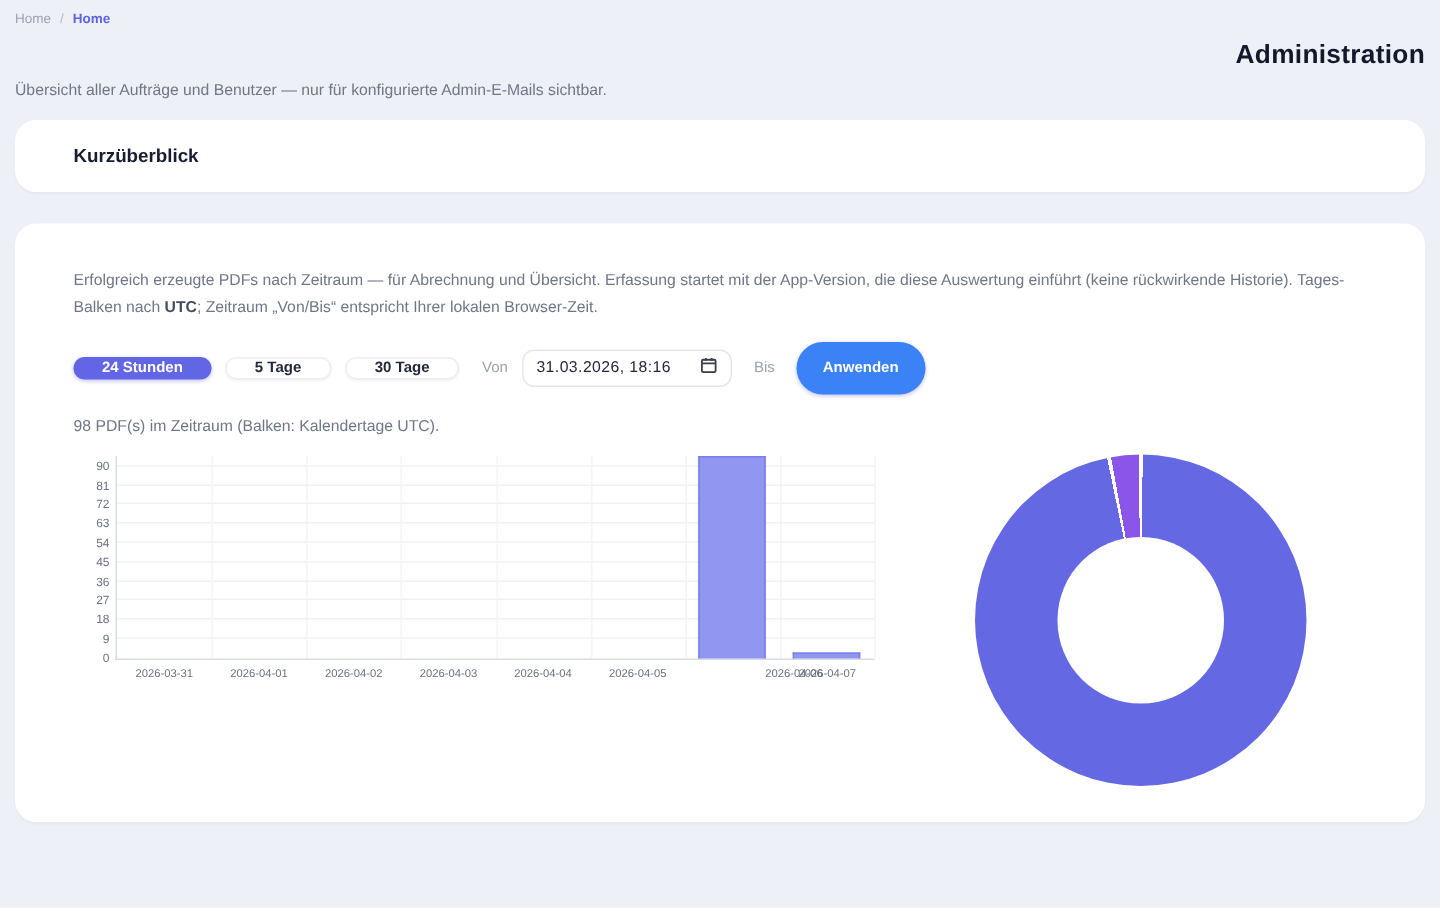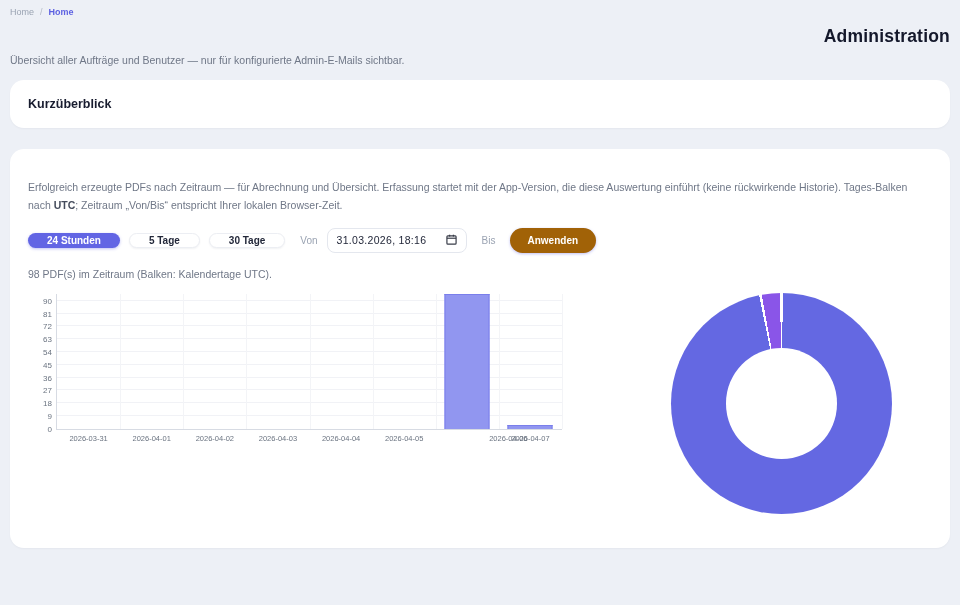--- a/index.html
+++ b/index.html
@@ -15,21 +15,21 @@
   .breadcrumb { display: flex; align-items: center; gap: 6px; font-size: 9px; padding-top: 2px; }
   .crumb-home { color: #9aa3b2; cursor: pointer; }
   .crumb-sep { color: #b4bac6; }
   .crumb-current { color: #5d61e2; font-weight: 600; cursor: pointer; }
 
   h1.page-title { margin: 9px 0 0 0; font-size: 17.5px; font-weight: 700; color: #14182b; letter-spacing: .2px; text-align: right; }
   .page-subtitle { margin-top: 7px; font-size: 10.5px; color: #6f7787; }
 
   .card {
     background: #ffffff; border-radius: 14px; margin-top: 14px;
-    padding: 17px 18px; box-shadow: 0 1px 2px rgba(25,35,60,.04);
+    padding: 17px 39px; box-shadow: 0 1px 2px rgba(25,35,60,.04);
   }
   .card + .card { margin-top: 21px; }
   .card-title { font-size: 12.5px; font-weight: 700; color: #181c2f; }
   .card-text { margin-top: 14px; font-size: 10.5px; color: #5d6575; }
 
   .usage-card { height: 399px; }
   .usage-desc { margin-top: 12px; font-size: 10.5px; line-height: 1.75; color: #6f7787; max-width: 905px; }
   .usage-desc b { color: #454c5c; }
 
   
@@ -41,21 +41,21 @@
   }
   .pill.active { background: #6265e4; color: #ffffff; box-shadow: 0 1px 3px rgba(98,101,228,.4); }
   .pill.ghost { background: #ffffff; color: #23283a; border: 1px solid #eceef3; box-shadow: 0 1px 2px rgba(25,35,60,.06); }
   .field-label { font-size: 10px; color: #9aa3b2; margin-left: 6px; }
   .date-input {
     height: 25px; width: 140px; background: #fff; border: 1px solid #e4e7ee; border-radius: 8px;
     display: inline-flex; align-items: center; justify-content: space-between;
     padding: 0 9px; font-size: 10.5px; color: #23283a; cursor: text; letter-spacing: .3px;
   }
   .apply-btn {
-    height: 25px; border: none; border-radius: 999px; background: #a16207; color: #fff;
+    height: 35px; border: none; border-radius: 999px; background: #3b82f6; color: #fff;
     font-family: inherit; font-size: 10px; font-weight: 700; padding: 0 18px; margin-left: 5px;
     cursor: pointer; box-shadow: 0 1px 3px rgba(98,101,228,.4);
   }
   .range-summary { margin-top: 15px; font-size: 10.5px; color: #6f7787; }
 
   
   .charts-row { margin-top: 11px; display: flex; align-items: flex-start; }
   .bar-chart { position: relative; width: 540px; height: 158px; flex: none; }
   .plot {
     position: absolute; left: 28px; right: 6px; top: 3px; bottom: 19px;

